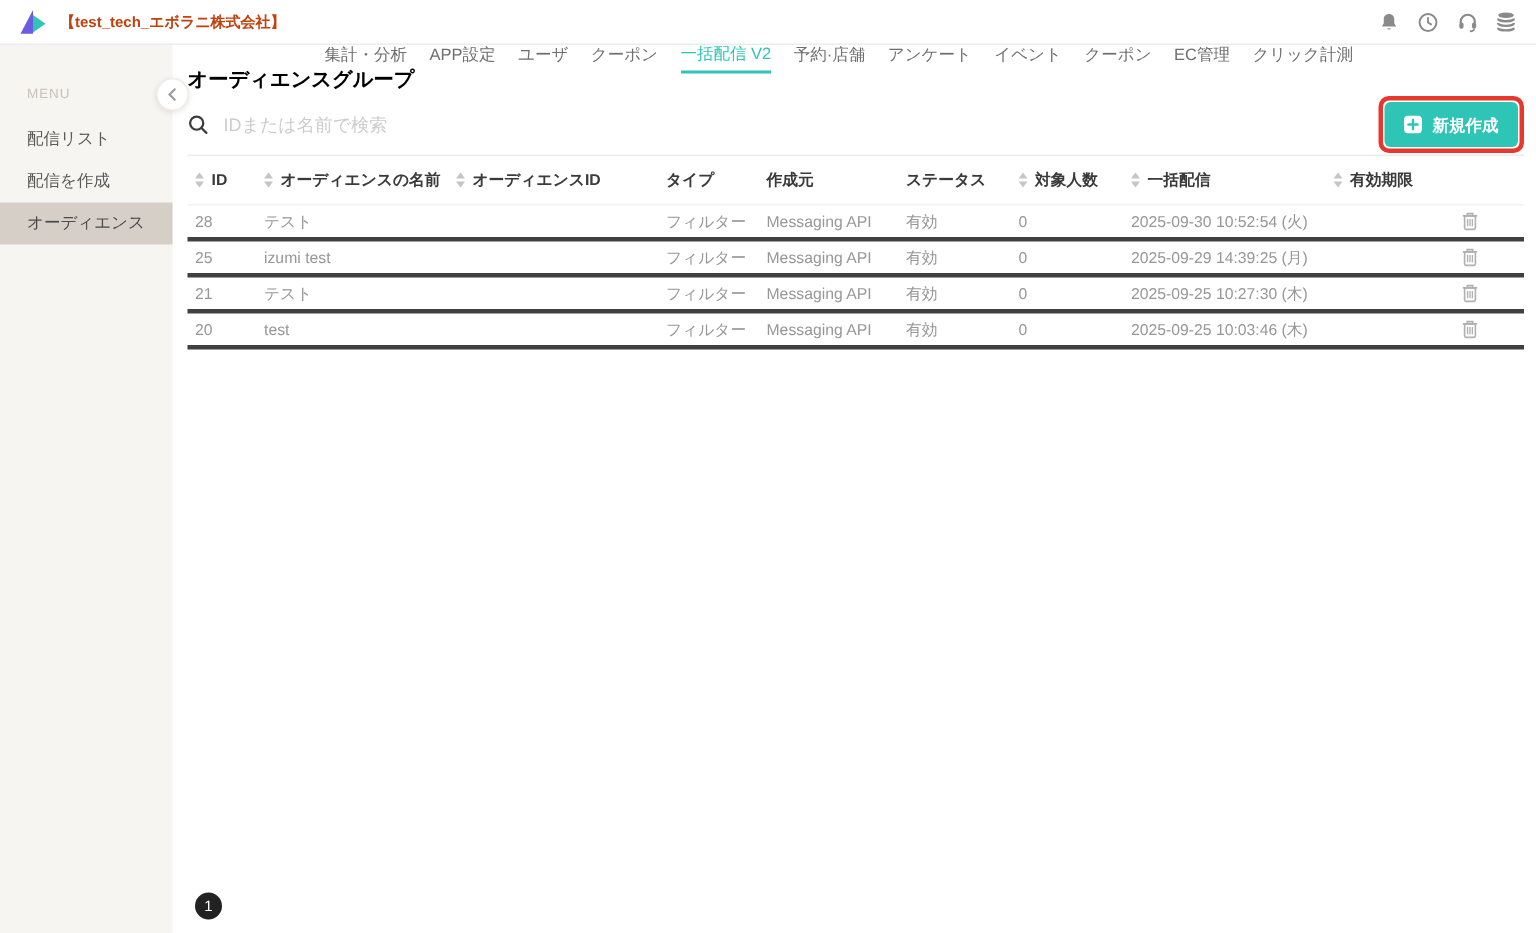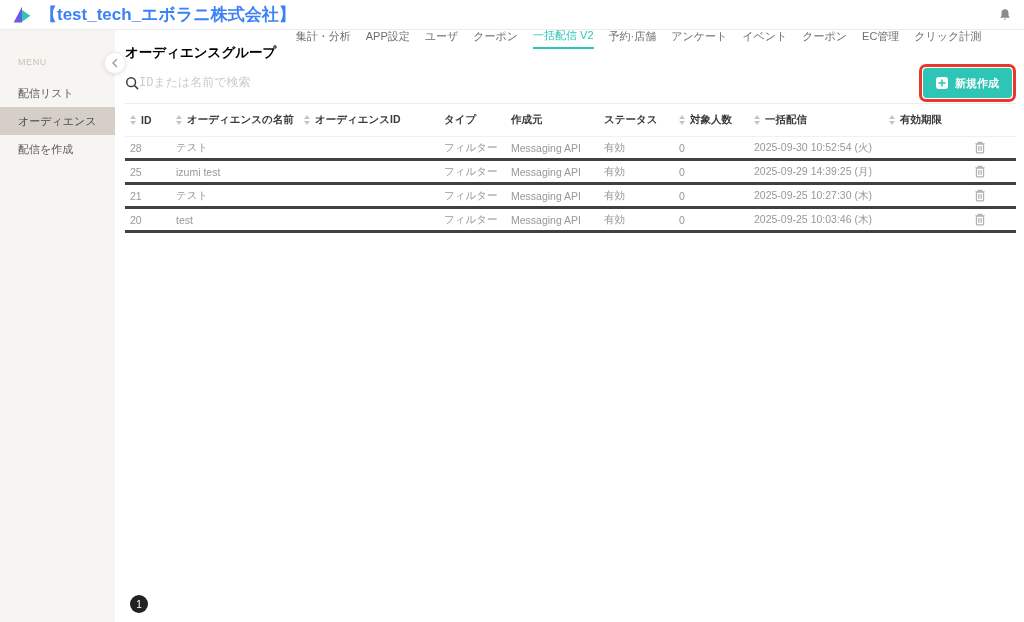--- a/index.html
+++ b/index.html
@@ -4,21 +4,21 @@
 <style>
   * { margin:0; padding:0; box-sizing:border-box; }
   html,body { width:1024px; height:622px; overflow:hidden; background:#fff;
     font-family:"Liberation Sans","DejaVu Sans",sans-serif; }
   body { position:relative; }
 
   
   .topbar { position:absolute; top:0; left:0; right:0; height:30px; background:#fff;
     border-bottom:1px solid #ececec; display:flex; align-items:center; padding:0 12px; z-index:20; }
   .logo { width:20px; height:20px; flex:0 0 auto; }
-  .company { margin-left:8px; font-size:17px; font-weight:700; color:#3b82f6; white-space:nowrap; }
+  .company { margin-left:8px; font-size:10px; font-weight:700; color:#c2410c; white-space:nowrap; }
   .topnav { margin-left:auto; display:flex; align-items:center; gap:15px; }
   .nav-item { font-size:11px; font-weight:500; color:#6e6e6e; text-decoration:none; white-space:nowrap;
     padding:6px 0 4px; cursor:pointer;margin-top:42px; }
   .nav-item.active { color:#2ec4b6; border-bottom:2px solid #2ec4b6; }
   .top-icons { display:flex; align-items:center; gap:10px; margin-left:16px; }
   .ticon { width:16px; height:16px; display:flex; align-items:center; justify-content:center; cursor:pointer; }
 
   
   .sidebar { position:absolute; top:30px; left:0; bottom:0; width:115px; background:#f7f5f2; z-index:5; }
   .menu-label { margin:27px 0 12px 18px; font-size:9px; font-weight:400; letter-spacing:0.6px; color:#c9c1b9; }
@@ -28,22 +28,22 @@
   .collapse-btn { position:absolute; top:52px; left:104px; width:22px; height:22px; border-radius:50%;
     background:#fff; border:1px solid #f0ebe6; box-shadow:0 1px 4px rgba(0,0,0,0.10);
     display:flex; align-items:center; justify-content:center; cursor:pointer; z-index:10; }
 
   
   .main { position:absolute; top:30px; left:115px; right:0; bottom:0; background:#fff; }
   .page-title { margin:14px 0 0 10px; font-size:13.5px; font-weight:700; color:#000000; }
 
   .search-row { display:flex; align-items:center; margin:7px 8px 0 10px; height:28px; }
   .search-icon { flex:0 0 auto; display:flex; align-items:center; }
-  .search-input { flex:1; border:none; outline:none; font-size:12px; color:#555;
-    font-family:Liberation Mono, monospace; background:transparent; }
+  .search-input { flex:1; border:none; outline:none; margin-left:10px; font-size:12px; color:#555;
+    font-family:Liberation Sans, sans-serif; background:transparent; }
   .search-input::placeholder { color:#ccc; }
   .create-annotation { flex:0 0 auto; border:3px solid #e8382d; border-radius:7px; padding:1px; }
   .create-btn { display:flex; align-items:center; gap:7px; background:#2ec4b6; border:none;
     border-radius:4px; height:30px; padding:0 13px; cursor:pointer; }
   .create-btn span { color:#fff; font-size:11px; font-weight:700; font-family:inherit; white-space:nowrap; }
 
   .divider { margin:6px 8px 0 10px; border-bottom:1px solid #ececec; }
 
   
   .table { margin:0 8px 0 10px; }
@@ -120,22 +120,22 @@
           <path d="M2 12.5c0 1.2 2.7 2.1 6 2.1s6-.9 6-2.1" fill="none" stroke="#8a8a8a" stroke-width="1.8"></path>
         </svg>
     </span>
 
   </div>
 </header>
 
 <aside class="sidebar">
   <div class="menu-label">MENU</div>
   <div class="side-item">配信リスト</div>
+  <div class="side-item">配信を作成</div>
   <div class="side-item active">オーディエンス</div>
-  <div class="side-item">配信を作成</div>
 </aside>
 
 <div class="collapse-btn">
   <svg width="10" height="10" viewBox="0 0 10 10">
       <polyline points="6.5,1.5 3,5 6.5,8.5" fill="none" stroke="#9a9a9a" stroke-width="1.4" stroke-linecap="round"></polyline>
     </svg>
 </div>
 
 <main class="main">
   <h1 class="page-title">オーディエンスグループ</h1>

